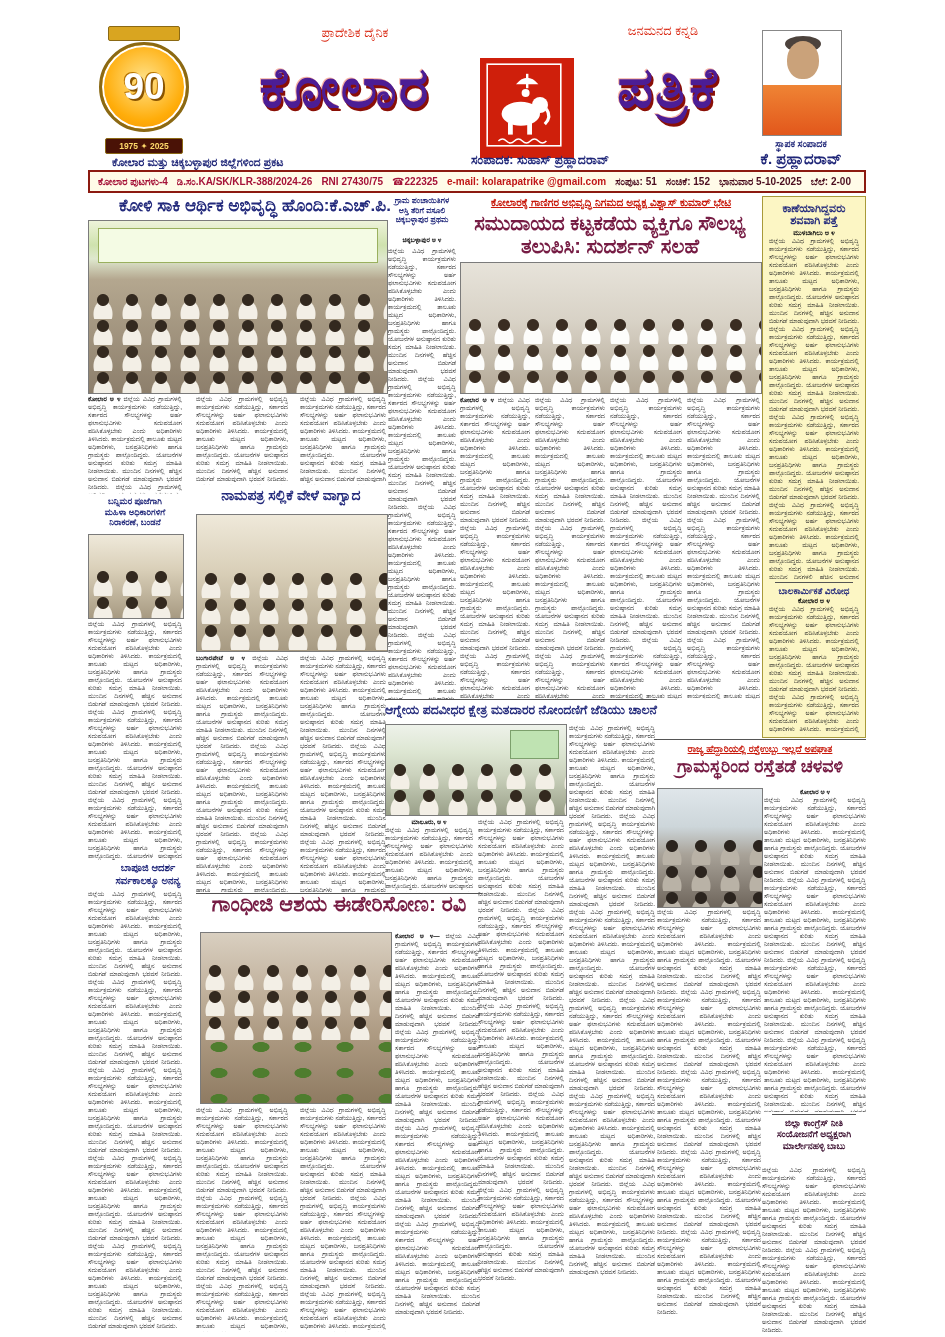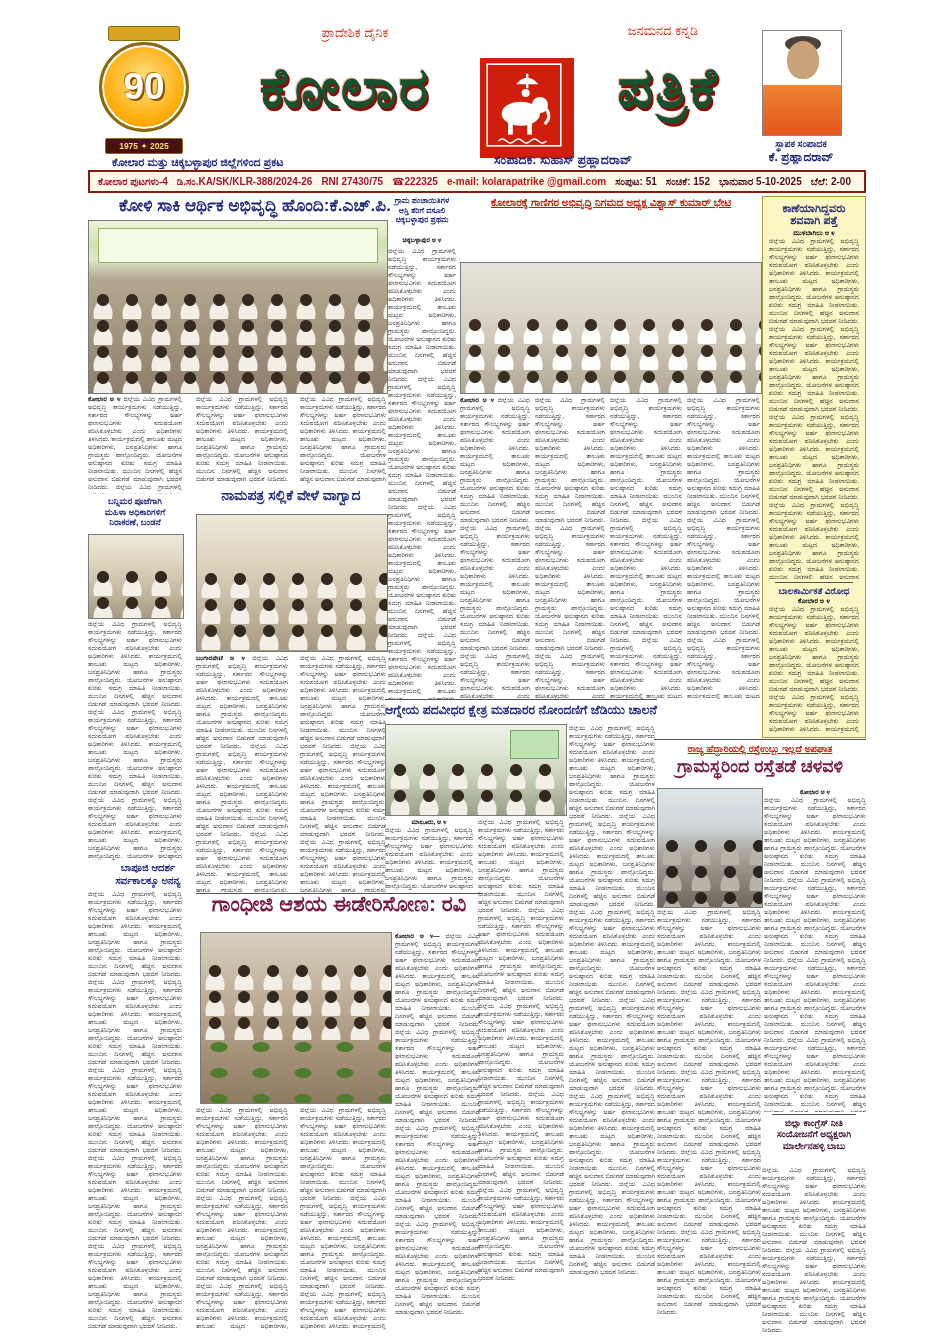--- a/index.html
+++ b/index.html
@@ -2,21 +2,21 @@
 <html><head>
 <meta charset="utf-8">
 <style>
   html,body{margin:0;padding:0;}
   body{width:945px;height:1337px;background:#f5f3ee;font-family:"Liberation Sans","DejaVu Sans",sans-serif;}
   .page{position:relative;width:945px;height:1337px;background:#ffffff;overflow:hidden;}
   .abs{position:absolute;}
 
   
   .tagline{color:#d8200a;font-weight:normal;font-size:13px;text-align:center;}
-  .np-title{color:#14532d;font-weight:900;white-space:nowrap;text-align:center;
+  .np-title{color:#4c1d95;font-weight:900;white-space:nowrap;text-align:center;
             text-shadow:2px 3px 0 #8a0f06, -1px -1px 0 #f7b3a5;letter-spacing:2px;}
   .sub-navy{color:#1f2678;font-weight:bold;}
   .logo{width:96px;height:142px;}
   .logo-ribbon{position:absolute;left:13px;top:0;width:70px;height:13px;background:#d9a520;border:1px solid #8b6914;border-radius:2px;}
   .logo-circle{position:absolute;left:4px;top:16px;width:84px;height:84px;border-radius:50%;
      border:3px solid #8b6914;background:radial-gradient(circle at 50% 42%,#ffe28a 0%,#ffc23d 38%,#ffad0a 62%,#ef8c00 100%);
      display:flex;align-items:center;justify-content:center;box-shadow:0 0 0 2px #fff inset;}
   .logo-50{font-size:37px;font-weight:900;color:#ffffff;text-shadow:2px 2px 0 #8a5400,-1px -1px 0 #b87400;}
   .logo-years{position:absolute;left:10px;top:112px;width:76px;text-align:center;background:#4a1206;color:#ffd96b;
      font-size:8.5px;font-weight:bold;padding:2px 0;border-radius:2px;border:1px solid #8b6914;}
@@ -98,29 +98,29 @@
       <ellipse cx="46" cy="66" rx="24" ry="15" fill="#ffffff"></ellipse>
       <circle cx="70" cy="55" r="10" fill="#ffffff"></circle>
       <path d="M78 60 q7 10 -2 19" stroke="#ffffff" stroke-width="4" fill="none"></path>
       <rect x="30" y="77" width="6" height="15" fill="#ffffff"></rect>
       <rect x="54" y="77" width="6" height="15" fill="#ffffff"></rect>
       <path d="M18 100 q5 -5 10 0 t10 0 t10 0 t10 0 t10 0 t10 0" stroke="#ffffff" stroke-width="2" fill="none"></path>
     </svg>
   </div>
 
   <div class="abs sub-navy" style="left:112px;top:156px;width:290px;font-size:11px;">ಕೋಲಾರ ಮತ್ತು ಚಿಕ್ಕಬಳ್ಳಾಪುರ ಜಿಲ್ಲೆಗಳಿಂದ ಪ್ರಕಟ</div>
-  <div class="abs sub-navy" style="left:443px;top:153px;width:240px;font-size:12.5px;text-align:center;">ಸಂಪಾದಕ: ಸುಹಾಸ್ ಪ್ರಹ್ಲಾದರಾವ್</div>
+  <div class="abs sub-navy" style="left:420px;top:153px;width:240px;font-size:12.5px;text-align:center;">ಸಂಪಾದಕ: ಸುಹಾಸ್ ಪ್ರಹ್ಲಾದರಾವ್</div>
 
   <div class="abs portrait" style="left:762px;top:30px;width:78px;height:104px;">
     <div class="robe"></div>
     <div class="hair"></div>
     <div class="face"></div>
   </div>
   <div class="abs sub-navy" style="left:745px;top:138px;width:112px;font-size:9.5px;text-align:center;">ಸ್ಥಾಪಕ ಸಂಪಾದಕ</div>
-  <div class="abs sub-navy" style="left:745px;top:150px;width:112px;font-size:12px;text-align:center;">ಕೆ. ಪ್ರಹ್ಲಾದರಾವ್</div>
+  <div class="abs sub-navy" style="left:745px;top:150px;width:112px;font-size:15px;text-align:center;">ಕೆ. ಪ್ರಹ್ಲಾದರಾವ್</div>
 
   <div class="abs infobar" style="left:88px;top:170px;width:778px;height:23px;">
     <span>ಕೋಲಾರ ಪುಟಗಳು-4</span>
     <span>ಡಿ.ಸಂ.KA/SK/KLR-388/2024-26</span>
     <span>RNI 27430/75</span>
     <span>☎222325</span>
     <span class="mail">e-mail: kolarapatrike @gmail.com</span>
     <span class="dark">ಸಂಪುಟ: 51</span>
     <span class="dark">ಸಂಚಿಕೆ: 152</span>
     <span class="dark">ಭಾನುವಾರ 5-10-2025</span>
@@ -166,20 +166,21 @@
 
   <div class="abs subhead" style="left:388px;top:196px;width:68px;font-size:7.8px;">
     <div>ಗ್ರಾಮ ಪಂಚಾಯಿತಿಗಳ</div>
     <div>ಆಸ್ತಿ ತೆರಿಗೆ ವಸೂಲಿ</div>
     <div>ಚಿಕ್ಕಬಳ್ಳಾಪುರ ಪ್ರಥಮ</div>
   </div>
   <div class="abs dl-c" style="left:388px;top:236px;width:68px;font-size:6.5px;">ಚಿಕ್ಕಬಳ್ಳಾಪುರ ಅ ೪</div>
   <div class="abs body-txt" style="left:388px;top:247px;width:68px;height:452px;">ಜಿಲ್ಲೆಯ ವಿವಿಧ ಗ್ರಾಮಗಳಲ್ಲಿ ಅಭಿವೃದ್ಧಿ ಕಾರ್ಯಕ್ರಮಗಳು ನಡೆಯುತ್ತಿದ್ದು, ಸರ್ಕಾರದ ಸೌಲಭ್ಯಗಳನ್ನು ಅರ್ಹ ಫಲಾನುಭವಿಗಳು ಸದುಪಯೋಗ ಪಡಿಸಿಕೊಳ್ಳಬೇಕು ಎಂದು ಅಧಿಕಾರಿಗಳು ತಿಳಿಸಿದರು. ಕಾರ್ಯಕ್ರಮದಲ್ಲಿ ತಾಲೂಕು ಮಟ್ಟದ ಅಧಿಕಾರಿಗಳು, ಜನಪ್ರತಿನಿಧಿಗಳು ಹಾಗೂ ಗ್ರಾಮಸ್ಥರು ಪಾಲ್ಗೊಂಡಿದ್ದರು. ಯೋಜನೆಗಳ ಅನುಷ್ಠಾನದ ಕುರಿತು ಸಮಗ್ರ ಮಾಹಿತಿ ನೀಡಲಾಯಿತು. ಮುಂದಿನ ದಿನಗಳಲ್ಲಿ ಹೆಚ್ಚಿನ ಅನುದಾನ ಬಿಡುಗಡೆ ಮಾಡುವುದಾಗಿ ಭರವಸೆ ನೀಡಿದರು. ಜಿಲ್ಲೆಯ ವಿವಿಧ ಗ್ರಾಮಗಳಲ್ಲಿ ಅಭಿವೃದ್ಧಿ ಕಾರ್ಯಕ್ರಮಗಳು ನಡೆಯುತ್ತಿದ್ದು, ಸರ್ಕಾರದ ಸೌಲಭ್ಯಗಳನ್ನು ಅರ್ಹ ಫಲಾನುಭವಿಗಳು ಸದುಪಯೋಗ ಪಡಿಸಿಕೊಳ್ಳಬೇಕು ಎಂದು ಅಧಿಕಾರಿಗಳು ತಿಳಿಸಿದರು. ಕಾರ್ಯಕ್ರಮದಲ್ಲಿ ತಾಲೂಕು ಮಟ್ಟದ ಅಧಿಕಾರಿಗಳು, ಜನಪ್ರತಿನಿಧಿಗಳು ಹಾಗೂ ಗ್ರಾಮಸ್ಥರು ಪಾಲ್ಗೊಂಡಿದ್ದರು. ಯೋಜನೆಗಳ ಅನುಷ್ಠಾನದ ಕುರಿತು ಸಮಗ್ರ ಮಾಹಿತಿ ನೀಡಲಾಯಿತು. ಮುಂದಿನ ದಿನಗಳಲ್ಲಿ ಹೆಚ್ಚಿನ ಅನುದಾನ ಬಿಡುಗಡೆ ಮಾಡುವುದಾಗಿ ಭರವಸೆ ನೀಡಿದರು. ಜಿಲ್ಲೆಯ ವಿವಿಧ ಗ್ರಾಮಗಳಲ್ಲಿ ಅಭಿವೃದ್ಧಿ ಕಾರ್ಯಕ್ರಮಗಳು ನಡೆಯುತ್ತಿದ್ದು, ಸರ್ಕಾರದ ಸೌಲಭ್ಯಗಳನ್ನು ಅರ್ಹ ಫಲಾನುಭವಿಗಳು ಸದುಪಯೋಗ ಪಡಿಸಿಕೊಳ್ಳಬೇಕು ಎಂದು ಅಧಿಕಾರಿಗಳು ತಿಳಿಸಿದರು. ಕಾರ್ಯಕ್ರಮದಲ್ಲಿ ತಾಲೂಕು ಮಟ್ಟದ ಅಧಿಕಾರಿಗಳು, ಜನಪ್ರತಿನಿಧಿಗಳು ಹಾಗೂ ಗ್ರಾಮಸ್ಥರು ಪಾಲ್ಗೊಂಡಿದ್ದರು. ಯೋಜನೆಗಳ ಅನುಷ್ಠಾನದ ಕುರಿತು ಸಮಗ್ರ ಮಾಹಿತಿ ನೀಡಲಾಯಿತು. ಮುಂದಿನ ದಿನಗಳಲ್ಲಿ ಹೆಚ್ಚಿನ ಅನುದಾನ ಬಿಡುಗಡೆ ಮಾಡುವುದಾಗಿ ಭರವಸೆ ನೀಡಿದರು. ಜಿಲ್ಲೆಯ ವಿವಿಧ ಗ್ರಾಮಗಳಲ್ಲಿ ಅಭಿವೃದ್ಧಿ ಕಾರ್ಯಕ್ರಮಗಳು ನಡೆಯುತ್ತಿದ್ದು, ಸರ್ಕಾರದ ಸೌಲಭ್ಯಗಳನ್ನು ಅರ್ಹ ಫಲಾನುಭವಿಗಳು ಸದುಪಯೋಗ ಪಡಿಸಿಕೊಳ್ಳಬೇಕು ಎಂದು ಅಧಿಕಾರಿಗಳು ತಿಳಿಸಿದರು. ಕಾರ್ಯಕ್ರಮದಲ್ಲಿ ತಾಲೂಕು ಮಟ್ಟದ ಅಧಿಕಾರಿಗಳು, ಜನಪ್ರತಿನಿಧಿಗಳು ಹಾಗೂ ಗ್ರಾಮಸ್ಥರು ಪಾಲ್ಗೊಂಡಿದ್ದರು. ಯೋಜನೆಗಳ ಅನುಷ್ಠಾನದ ಕುರಿತು ಸಮಗ್ರ ಮಾಹಿತಿ ನೀಡಲಾಯಿತು. ಮುಂದಿನ ದಿನಗಳಲ್ಲಿ ಹೆಚ್ಚಿನ ಅನುದಾನ ಬಿಡುಗಡೆ ಮಾಡುವುದಾಗಿ ಭರವಸೆ ನೀಡಿದರು.</div>
 
   <div class="abs kicker" style="left:460px;top:196px;width:302px;font-size:10.5px;">ಕೋಲಾರಕ್ಕೆ ಗಾಣಿಗರ ಅಭಿವೃದ್ಧಿ ನಿಗಮದ ಅಧ್ಯಕ್ಷ ವಿಶ್ವಾಸ್ ಕುಮಾರ್ ಭೇಟಿ</div>
+  <div class="abs mar-h" style="left:456px;top:212px;width:308px;font-size:20px;">ಸಮುದಾಯದ ಕಟ್ಟಕಡೆಯ ವ್ಯಕ್ತಿಗೂ ಸೌಲಭ್ಯ ತಲುಪಿಸಿ: ಸುದರ್ಶನ್ ಸಲಹೆ</div>
   <div class="abs photo ph-garland" style="left:460px;top:262px;width:300px;height:130px;">
     <div class="heads garland"></div>
   </div>
   <div class="abs body-txt" style="left:460px;top:396px;width:70px;height:303px;">
     <span class="dl">ಕೋಲಾರ ಅ ೪</span>
     <span>ಜಿಲ್ಲೆಯ ವಿವಿಧ ಗ್ರಾಮಗಳಲ್ಲಿ ಅಭಿವೃದ್ಧಿ ಕಾರ್ಯಕ್ರಮಗಳು ನಡೆಯುತ್ತಿದ್ದು, ಸರ್ಕಾರದ ಸೌಲಭ್ಯಗಳನ್ನು ಅರ್ಹ ಫಲಾನುಭವಿಗಳು ಸದುಪಯೋಗ ಪಡಿಸಿಕೊಳ್ಳಬೇಕು ಎಂದು ಅಧಿಕಾರಿಗಳು ತಿಳಿಸಿದರು. ಕಾರ್ಯಕ್ರಮದಲ್ಲಿ ತಾಲೂಕು ಮಟ್ಟದ ಅಧಿಕಾರಿಗಳು, ಜನಪ್ರತಿನಿಧಿಗಳು ಹಾಗೂ ಗ್ರಾಮಸ್ಥರು ಪಾಲ್ಗೊಂಡಿದ್ದರು. ಯೋಜನೆಗಳ ಅನುಷ್ಠಾನದ ಕುರಿತು ಸಮಗ್ರ ಮಾಹಿತಿ ನೀಡಲಾಯಿತು. ಮುಂದಿನ ದಿನಗಳಲ್ಲಿ ಹೆಚ್ಚಿನ ಅನುದಾನ ಬಿಡುಗಡೆ ಮಾಡುವುದಾಗಿ ಭರವಸೆ ನೀಡಿದರು. ಜಿಲ್ಲೆಯ ವಿವಿಧ ಗ್ರಾಮಗಳಲ್ಲಿ ಅಭಿವೃದ್ಧಿ ಕಾರ್ಯಕ್ರಮಗಳು ನಡೆಯುತ್ತಿದ್ದು, ಸರ್ಕಾರದ ಸೌಲಭ್ಯಗಳನ್ನು ಅರ್ಹ ಫಲಾನುಭವಿಗಳು ಸದುಪಯೋಗ ಪಡಿಸಿಕೊಳ್ಳಬೇಕು ಎಂದು ಅಧಿಕಾರಿಗಳು ತಿಳಿಸಿದರು. ಕಾರ್ಯಕ್ರಮದಲ್ಲಿ ತಾಲೂಕು ಮಟ್ಟದ ಅಧಿಕಾರಿಗಳು, ಜನಪ್ರತಿನಿಧಿಗಳು ಹಾಗೂ ಗ್ರಾಮಸ್ಥರು ಪಾಲ್ಗೊಂಡಿದ್ದರು. ಯೋಜನೆಗಳ ಅನುಷ್ಠಾನದ ಕುರಿತು ಸಮಗ್ರ ಮಾಹಿತಿ ನೀಡಲಾಯಿತು. ಮುಂದಿನ ದಿನಗಳಲ್ಲಿ ಹೆಚ್ಚಿನ ಅನುದಾನ ಬಿಡುಗಡೆ ಮಾಡುವುದಾಗಿ ಭರವಸೆ ನೀಡಿದರು. ಜಿಲ್ಲೆಯ ವಿವಿಧ ಗ್ರಾಮಗಳಲ್ಲಿ ಅಭಿವೃದ್ಧಿ ಕಾರ್ಯಕ್ರಮಗಳು ನಡೆಯುತ್ತಿದ್ದು, ಸರ್ಕಾರದ ಸೌಲಭ್ಯಗಳನ್ನು ಅರ್ಹ ಫಲಾನುಭವಿಗಳು ಸದುಪಯೋಗ ಪಡಿಸಿಕೊಳ್ಳಬೇಕು ಎಂದು ಅಧಿಕಾರಿಗಳು ತಿಳಿಸಿದರು. ಕಾರ್ಯಕ್ರಮದಲ್ಲಿ ತಾಲೂಕು ಮಟ್ಟದ ಅಧಿಕಾರಿಗಳು, ಜನಪ್ರತಿನಿಧಿಗಳು ಹಾಗೂ ಗ್ರಾಮಸ್ಥರು ಪಾಲ್ಗೊಂಡಿದ್ದರು. ಯೋಜನೆಗಳ ಅನುಷ್ಠಾನದ ಕುರಿತು ಸಮಗ್ರ ಮಾಹಿತಿ ನೀಡಲಾಯಿತು. ಮುಂದಿನ ದಿನಗಳಲ್ಲಿ ಹೆಚ್ಚಿನ ಅನುದಾನ ಬಿಡುಗಡೆ ಮಾಡುವುದಾಗಿ ಭರವಸೆ ನೀಡಿದರು.</span>
   </div>
   <div class="abs body-txt" style="left:535px;top:396px;width:70px;height:303px;">ಜಿಲ್ಲೆಯ ವಿವಿಧ ಗ್ರಾಮಗಳಲ್ಲಿ ಅಭಿವೃದ್ಧಿ ಕಾರ್ಯಕ್ರಮಗಳು ನಡೆಯುತ್ತಿದ್ದು, ಸರ್ಕಾರದ ಸೌಲಭ್ಯಗಳನ್ನು ಅರ್ಹ ಫಲಾನುಭವಿಗಳು ಸದುಪಯೋಗ ಪಡಿಸಿಕೊಳ್ಳಬೇಕು ಎಂದು ಅಧಿಕಾರಿಗಳು ತಿಳಿಸಿದರು. ಕಾರ್ಯಕ್ರಮದಲ್ಲಿ ತಾಲೂಕು ಮಟ್ಟದ ಅಧಿಕಾರಿಗಳು, ಜನಪ್ರತಿನಿಧಿಗಳು ಹಾಗೂ ಗ್ರಾಮಸ್ಥರು ಪಾಲ್ಗೊಂಡಿದ್ದರು. ಯೋಜನೆಗಳ ಅನುಷ್ಠಾನದ ಕುರಿತು ಸಮಗ್ರ ಮಾಹಿತಿ ನೀಡಲಾಯಿತು. ಮುಂದಿನ ದಿನಗಳಲ್ಲಿ ಹೆಚ್ಚಿನ ಅನುದಾನ ಬಿಡುಗಡೆ ಮಾಡುವುದಾಗಿ ಭರವಸೆ ನೀಡಿದರು. ಜಿಲ್ಲೆಯ ವಿವಿಧ ಗ್ರಾಮಗಳಲ್ಲಿ ಅಭಿವೃದ್ಧಿ ಕಾರ್ಯಕ್ರಮಗಳು ನಡೆಯುತ್ತಿದ್ದು, ಸರ್ಕಾರದ ಸೌಲಭ್ಯಗಳನ್ನು ಅರ್ಹ ಫಲಾನುಭವಿಗಳು ಸದುಪಯೋಗ ಪಡಿಸಿಕೊಳ್ಳಬೇಕು ಎಂದು ಅಧಿಕಾರಿಗಳು ತಿಳಿಸಿದರು. ಕಾರ್ಯಕ್ರಮದಲ್ಲಿ ತಾಲೂಕು ಮಟ್ಟದ ಅಧಿಕಾರಿಗಳು, ಜನಪ್ರತಿನಿಧಿಗಳು ಹಾಗೂ ಗ್ರಾಮಸ್ಥರು ಪಾಲ್ಗೊಂಡಿದ್ದರು. ಯೋಜನೆಗಳ ಅನುಷ್ಠಾನದ ಕುರಿತು ಸಮಗ್ರ ಮಾಹಿತಿ ನೀಡಲಾಯಿತು. ಮುಂದಿನ ದಿನಗಳಲ್ಲಿ ಹೆಚ್ಚಿನ ಅನುದಾನ ಬಿಡುಗಡೆ ಮಾಡುವುದಾಗಿ ಭರವಸೆ ನೀಡಿದರು. ಜಿಲ್ಲೆಯ ವಿವಿಧ ಗ್ರಾಮಗಳಲ್ಲಿ ಅಭಿವೃದ್ಧಿ ಕಾರ್ಯಕ್ರಮಗಳು ನಡೆಯುತ್ತಿದ್ದು, ಸರ್ಕಾರದ ಸೌಲಭ್ಯಗಳನ್ನು ಅರ್ಹ ಫಲಾನುಭವಿಗಳು ಸದುಪಯೋಗ ಪಡಿಸಿಕೊಳ್ಳಬೇಕು ಎಂದು ಅಧಿಕಾರಿಗಳು ತಿಳಿಸಿದರು. ಕಾರ್ಯಕ್ರಮದಲ್ಲಿ ತಾಲೂಕು ಮಟ್ಟದ ಅಧಿಕಾರಿಗಳು, ಜನಪ್ರತಿನಿಧಿಗಳು ಹಾಗೂ ಗ್ರಾಮಸ್ಥರು ಪಾಲ್ಗೊಂಡಿದ್ದರು. ಯೋಜನೆಗಳ ಅನುಷ್ಠಾನದ ಕುರಿತು ಸಮಗ್ರ ಮಾಹಿತಿ ನೀಡಲಾಯಿತು. ಮುಂದಿನ ದಿನಗಳಲ್ಲಿ ಹೆಚ್ಚಿನ ಅನುದಾನ ಬಿಡುಗಡೆ ಮಾಡುವುದಾಗಿ ಭರವಸೆ ನೀಡಿದರು.</div>
   <div class="abs body-txt" style="left:610px;top:396px;width:72px;height:303px;">ಜಿಲ್ಲೆಯ ವಿವಿಧ ಗ್ರಾಮಗಳಲ್ಲಿ ಅಭಿವೃದ್ಧಿ ಕಾರ್ಯಕ್ರಮಗಳು ನಡೆಯುತ್ತಿದ್ದು, ಸರ್ಕಾರದ ಸೌಲಭ್ಯಗಳನ್ನು ಅರ್ಹ ಫಲಾನುಭವಿಗಳು ಸದುಪಯೋಗ ಪಡಿಸಿಕೊಳ್ಳಬೇಕು ಎಂದು ಅಧಿಕಾರಿಗಳು ತಿಳಿಸಿದರು. ಕಾರ್ಯಕ್ರಮದಲ್ಲಿ ತಾಲೂಕು ಮಟ್ಟದ ಅಧಿಕಾರಿಗಳು, ಜನಪ್ರತಿನಿಧಿಗಳು ಹಾಗೂ ಗ್ರಾಮಸ್ಥರು ಪಾಲ್ಗೊಂಡಿದ್ದರು. ಯೋಜನೆಗಳ ಅನುಷ್ಠಾನದ ಕುರಿತು ಸಮಗ್ರ ಮಾಹಿತಿ ನೀಡಲಾಯಿತು. ಮುಂದಿನ ದಿನಗಳಲ್ಲಿ ಹೆಚ್ಚಿನ ಅನುದಾನ ಬಿಡುಗಡೆ ಮಾಡುವುದಾಗಿ ಭರವಸೆ ನೀಡಿದರು. ಜಿಲ್ಲೆಯ ವಿವಿಧ ಗ್ರಾಮಗಳಲ್ಲಿ ಅಭಿವೃದ್ಧಿ ಕಾರ್ಯಕ್ರಮಗಳು ನಡೆಯುತ್ತಿದ್ದು, ಸರ್ಕಾರದ ಸೌಲಭ್ಯಗಳನ್ನು ಅರ್ಹ ಫಲಾನುಭವಿಗಳು ಸದುಪಯೋಗ ಪಡಿಸಿಕೊಳ್ಳಬೇಕು ಎಂದು ಅಧಿಕಾರಿಗಳು ತಿಳಿಸಿದರು. ಕಾರ್ಯಕ್ರಮದಲ್ಲಿ ತಾಲೂಕು ಮಟ್ಟದ ಅಧಿಕಾರಿಗಳು, ಜನಪ್ರತಿನಿಧಿಗಳು ಹಾಗೂ ಗ್ರಾಮಸ್ಥರು ಪಾಲ್ಗೊಂಡಿದ್ದರು. ಯೋಜನೆಗಳ ಅನುಷ್ಠಾನದ ಕುರಿತು ಸಮಗ್ರ ಮಾಹಿತಿ ನೀಡಲಾಯಿತು. ಮುಂದಿನ ದಿನಗಳಲ್ಲಿ ಹೆಚ್ಚಿನ ಅನುದಾನ ಬಿಡುಗಡೆ ಮಾಡುವುದಾಗಿ ಭರವಸೆ ನೀಡಿದರು. ಜಿಲ್ಲೆಯ ವಿವಿಧ ಗ್ರಾಮಗಳಲ್ಲಿ ಅಭಿವೃದ್ಧಿ ಕಾರ್ಯಕ್ರಮಗಳು ನಡೆಯುತ್ತಿದ್ದು, ಸರ್ಕಾರದ ಸೌಲಭ್ಯಗಳನ್ನು ಅರ್ಹ ಫಲಾನುಭವಿಗಳು ಸದುಪಯೋಗ ಪಡಿಸಿಕೊಳ್ಳಬೇಕು ಎಂದು ಅಧಿಕಾರಿಗಳು ತಿಳಿಸಿದರು. ಕಾರ್ಯಕ್ರಮದಲ್ಲಿ ತಾಲೂಕು ಮಟ್ಟದ ಅಧಿಕಾರಿಗಳು, ಜನಪ್ರತಿನಿಧಿಗಳು ಹಾಗೂ ಗ್ರಾಮಸ್ಥರು ಪಾಲ್ಗೊಂಡಿದ್ದರು. ಯೋಜನೆಗಳ ಅನುಷ್ಠಾನದ ಕುರಿತು ಸಮಗ್ರ ಮಾಹಿತಿ ನೀಡಲಾಯಿತು. ಮುಂದಿನ ದಿನಗಳಲ್ಲಿ ಹೆಚ್ಚಿನ ಅನುದಾನ ಬಿಡುಗಡೆ ಮಾಡುವುದಾಗಿ ಭರವಸೆ ನೀಡಿದರು.</div>
   <div class="abs body-txt" style="left:687px;top:396px;width:73px;height:303px;">ಜಿಲ್ಲೆಯ ವಿವಿಧ ಗ್ರಾಮಗಳಲ್ಲಿ ಅಭಿವೃದ್ಧಿ ಕಾರ್ಯಕ್ರಮಗಳು ನಡೆಯುತ್ತಿದ್ದು, ಸರ್ಕಾರದ ಸೌಲಭ್ಯಗಳನ್ನು ಅರ್ಹ ಫಲಾನುಭವಿಗಳು ಸದುಪಯೋಗ ಪಡಿಸಿಕೊಳ್ಳಬೇಕು ಎಂದು ಅಧಿಕಾರಿಗಳು ತಿಳಿಸಿದರು. ಕಾರ್ಯಕ್ರಮದಲ್ಲಿ ತಾಲೂಕು ಮಟ್ಟದ ಅಧಿಕಾರಿಗಳು, ಜನಪ್ರತಿನಿಧಿಗಳು ಹಾಗೂ ಗ್ರಾಮಸ್ಥರು ಪಾಲ್ಗೊಂಡಿದ್ದರು. ಯೋಜನೆಗಳ ಅನುಷ್ಠಾನದ ಕುರಿತು ಸಮಗ್ರ ಮಾಹಿತಿ ನೀಡಲಾಯಿತು. ಮುಂದಿನ ದಿನಗಳಲ್ಲಿ ಹೆಚ್ಚಿನ ಅನುದಾನ ಬಿಡುಗಡೆ ಮಾಡುವುದಾಗಿ ಭರವಸೆ ನೀಡಿದರು. ಜಿಲ್ಲೆಯ ವಿವಿಧ ಗ್ರಾಮಗಳಲ್ಲಿ ಅಭಿವೃದ್ಧಿ ಕಾರ್ಯಕ್ರಮಗಳು ನಡೆಯುತ್ತಿದ್ದು, ಸರ್ಕಾರದ ಸೌಲಭ್ಯಗಳನ್ನು ಅರ್ಹ ಫಲಾನುಭವಿಗಳು ಸದುಪಯೋಗ ಪಡಿಸಿಕೊಳ್ಳಬೇಕು ಎಂದು ಅಧಿಕಾರಿಗಳು ತಿಳಿಸಿದರು. ಕಾರ್ಯಕ್ರಮದಲ್ಲಿ ತಾಲೂಕು ಮಟ್ಟದ ಅಧಿಕಾರಿಗಳು, ಜನಪ್ರತಿನಿಧಿಗಳು ಹಾಗೂ ಗ್ರಾಮಸ್ಥರು ಪಾಲ್ಗೊಂಡಿದ್ದರು. ಯೋಜನೆಗಳ ಅನುಷ್ಠಾನದ ಕುರಿತು ಸಮಗ್ರ ಮಾಹಿತಿ ನೀಡಲಾಯಿತು. ಮುಂದಿನ ದಿನಗಳಲ್ಲಿ ಹೆಚ್ಚಿನ ಅನುದಾನ ಬಿಡುಗಡೆ ಮಾಡುವುದಾಗಿ ಭರವಸೆ ನೀಡಿದರು. ಜಿಲ್ಲೆಯ ವಿವಿಧ ಗ್ರಾಮಗಳಲ್ಲಿ ಅಭಿವೃದ್ಧಿ ಕಾರ್ಯಕ್ರಮಗಳು ನಡೆಯುತ್ತಿದ್ದು, ಸರ್ಕಾರದ ಸೌಲಭ್ಯಗಳನ್ನು ಅರ್ಹ ಫಲಾನುಭವಿಗಳು ಸದುಪಯೋಗ ಪಡಿಸಿಕೊಳ್ಳಬೇಕು ಎಂದು ಅಧಿಕಾರಿಗಳು ತಿಳಿಸಿದರು. ಕಾರ್ಯಕ್ರಮದಲ್ಲಿ ತಾಲೂಕು ಮಟ್ಟದ ಅಧಿಕಾರಿಗಳು, ಜನಪ್ರತಿನಿಧಿಗಳು ಹಾಗೂ ಗ್ರಾಮಸ್ಥರು ಪಾಲ್ಗೊಂಡಿದ್ದರು. ಯೋಜನೆಗಳ ಅನುಷ್ಠಾನದ ಕುರಿತು ಸಮಗ್ರ ಮಾಹಿತಿ ನೀಡಲಾಯಿತು. ಮುಂದಿನ ದಿನಗಳಲ್ಲಿ ಹೆಚ್ಚಿನ ಅನುದಾನ ಬಿಡುಗಡೆ ಮಾಡುವುದಾಗಿ ಭರವಸೆ ನೀಡಿದರು.</div>

